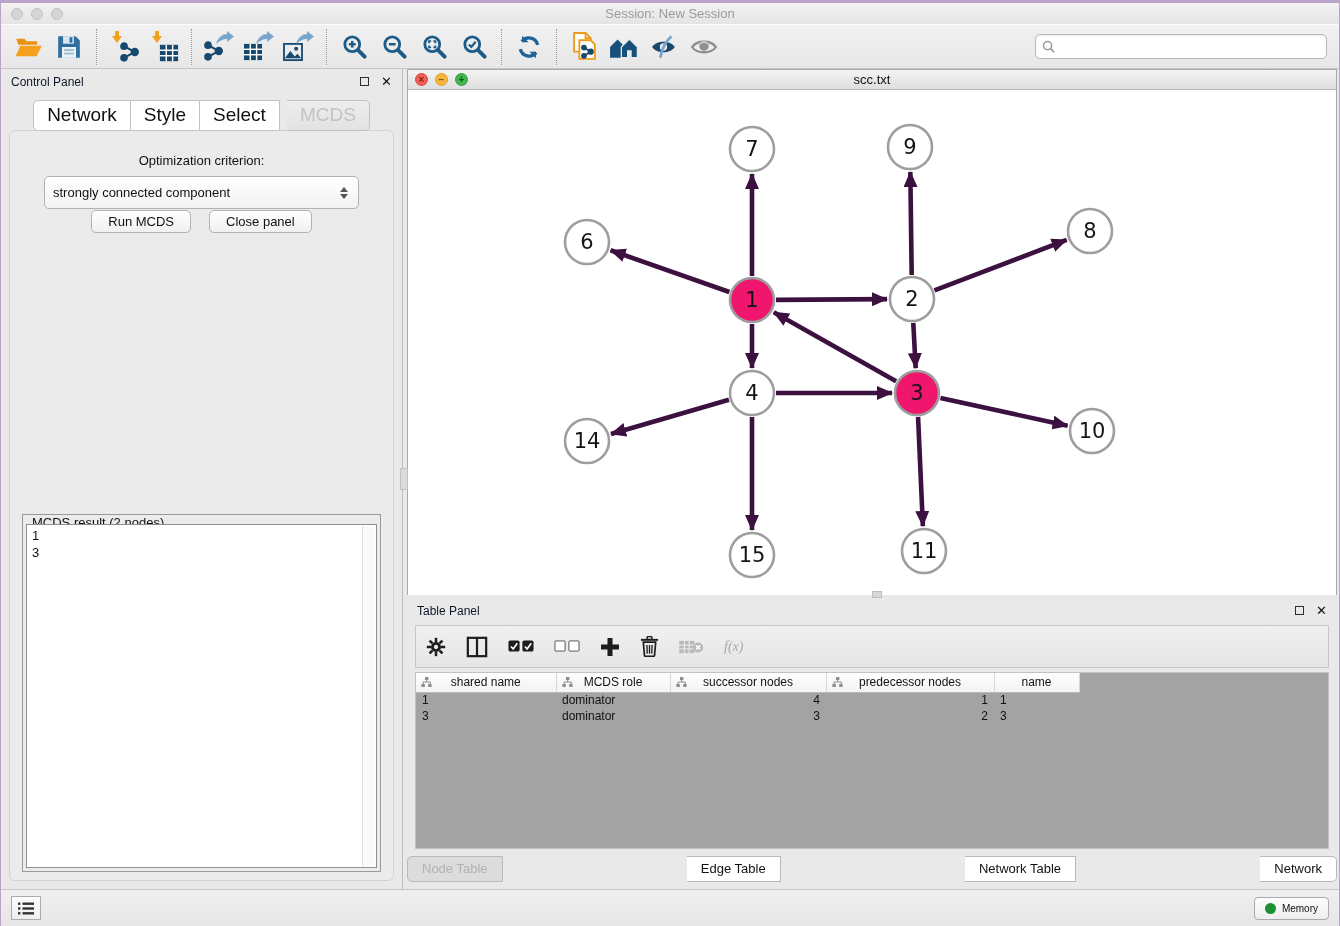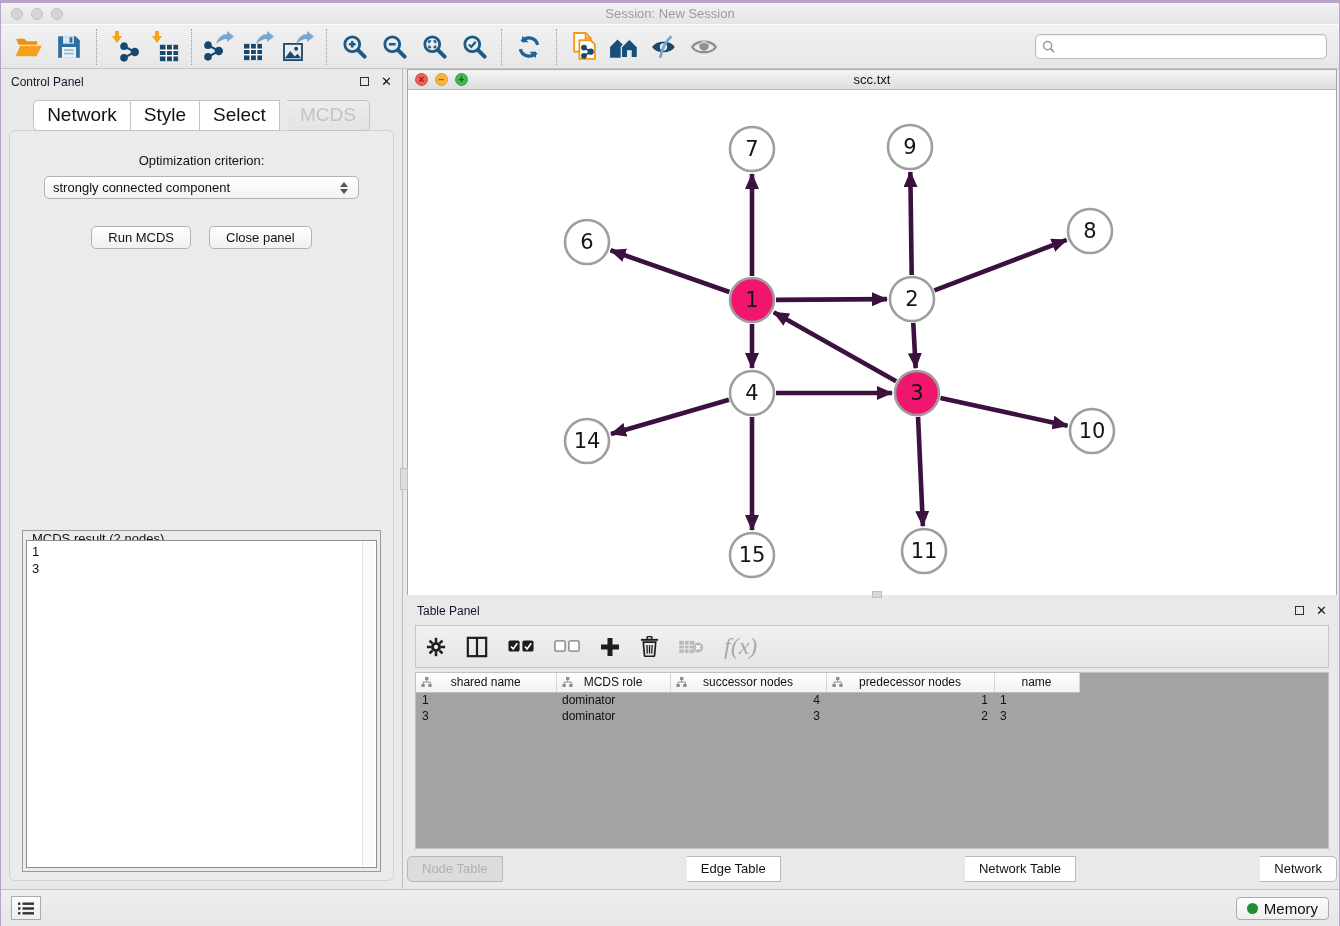--- a/index.html
+++ b/index.html
@@ -42,28 +42,28 @@
   .tabs-row { display:flex; justify-content:center; position:relative; z-index:2; margin-bottom:-1px; margin-top:6px; }
   .tab { background:#fff; border:1px solid #c2c2c2; border-left:none; padding:3px 13px 4px;
          font-size:19px; color:#111; }
   .tab:first-child { border-left:1px solid #c2c2c2; border-radius:5px 0 0 5px; }
   .tab:last-child { border-radius:0 5px 5px 0; }
   .tab.sel { background:linear-gradient(#ededed,#e3e3e3); color:#c3c3c3;margin-left:7px; }
 
   .cpane { flex:1; margin:0 8px 8px; background:#ebebeb; border:1px solid #d2d2d2; border-radius:6px;
            padding:14px 6px 6px; display:flex; flex-direction:column; min-height:0; }
   .opt-label { text-align:center; font-size:13px; color:#111; margin-top:8px; }
-  .dropdown { margin:8px 28px 0; height:23px; background:linear-gradient(#fff,#f2f2f2); border:1px solid #b2b2b2;
+  .dropdown { margin:8px 28px 0; height:33px; background:linear-gradient(#fff,#f2f2f2); border:1px solid #b2b2b2;
               border-radius:5px; display:flex; align-items:center; font-size:13px; padding:0 8px; color:#111; }
   .dropdown .dd-label { flex:1; }
   .dd-arrows { display:flex; flex-direction:column; gap:2px; margin-right:2px; }
   .dd-arrows i { width:0; height:0; border-left:4px solid transparent; border-right:4px solid transparent; }
   .dd-arrows i.up { border-bottom:5px solid #555; }
   .dd-arrows i.dn { border-top:5px solid #555; }
-  .btn-row { display:flex; justify-content:center; gap:18px; margin-top:27px; }
+  .btn-row { display:flex; justify-content:center; gap:18px; margin-top:1px; }
   .pbtn { background:linear-gradient(#fff,#f0f0f0); border:1px solid #b2b2b2; border-radius:5px;
           font-size:13px; color:#111; padding:3px 16px; font-family:inherit; }
 
   .result-group { position:relative; margin:281px 6px 2px; border:1px solid #9a9a9a; flex:1;
                   padding:9px 3px 3px; background:#ebebeb; }
   .result-legend { position:absolute; top:-8px; left:6px; background:#ebebeb; padding:0 3px; font-size:13px; color:#111;margin-top:8px; }
   .result-area { width:100%; height:100%; background:#fff; border:1px solid #8f8f8f; position:relative;
                  font-size:13px; color:#111; padding:2px 5px; line-height:17px; overflow:hidden; }
   .result-scroll { position:absolute; top:1px; right:1px; bottom:1px; width:13px; background:#fafafa; border-left:1px solid #e2e2e2; }
 
@@ -86,41 +86,41 @@
   .net-title { position:absolute; left:0; right:0; text-align:center; font-size:13px; color:#111; }
   .net-canvas { flex:1; background:#fff; position:relative; }
   .hsplit { height:3px; flex:none; background:#e9e9e9; position:relative; }
   .hsplit .grip { position:absolute; left:50%; top:-4px; width:10px; height:7px; background:#d8d8d8; border:1px solid #bdbdbd; }
 
   
   .tpanel { flex:1; display:flex; flex-direction:column; min-height:0; background:#e9e9e9; }
   .tp-toolbar { margin:2px 8px 0; height:43px; flex:none; background:linear-gradient(#f0f0f0,#e6e6e6);
                 border:1px solid #c6c6c6; display:flex; align-items:center; padding:0 10px; gap:20px; }
   .tp-ico { display:flex; align-items:center; justify-content:center; }
-  .fx { font-family:"Liberation Serif","DejaVu Serif",serif; font-style:italic; font-size:24px; color:#a9a9a9; }
+  .fx { font-family:"Liberation Serif","DejaVu Serif",serif; font-style:italic; font-size:14px; color:#a9a9a9; }
   .tbl-wrap { flex:1; margin:4px 8px 0; background:#a3a3a3; border:1px solid #c2c2c2; overflow:hidden; min-height:0; }
   table.grid { border-collapse:collapse; font-size:12px; color:#111; table-layout:fixed; }
   table.grid th { font-weight:normal; background:linear-gradient(#fdfdfd,#f3f3f3); border-right:1px solid #d7d7d7;
                   border-bottom:1px solid #b9b9b9; height:19px; text-align:center; position:relative; }
   table.grid th .hicon { position:absolute; left:5px; top:4px; }
   table.grid td { height:16px; padding:0 6px; }
   td.num { text-align:right; }
   .tp-tabs { height:40px; flex:none; display:flex; align-items:center; justify-content:space-between; }
   .ttab { background:#fff; border:1px solid #b9b9b9; border-left:none; padding:4px 14px 5px; font-size:13px; color:#111; }
   .ttab:first-child { border-left:1px solid #b9b9b9; border-radius:5px 0 0 5px; }
   .ttab:last-child { border-radius:0 5px 5px 0; }
   .ttab.sel { background:#dcdcdc; color:#b2b2b2; }
 
   
   .statusbar { height:37px; flex:none; background:linear-gradient(#efefef,#e6e6e6); border-top:1px solid #c4c4c4;
                display:flex; align-items:center; padding:0 10px; }
   .list-btn { width:30px; height:24px; background:linear-gradient(#fdfdfd,#eee); border:1px solid #ababab;
               display:flex; align-items:center; justify-content:center; }
   .mem-btn { margin-left:auto; height:23px; background:linear-gradient(#fdfdfd,#eee); border:1px solid #ababab;
-             border-radius:4px; display:flex; align-items:center; gap:6px; padding:0 10px; font-size:15px; color:#111; }
+             border-radius:4px; display:flex; align-items:center; gap:6px; padding:0 10px; font-size:10px; color:#111; }
   .mem-dot { width:11px; height:11px; border-radius:50%; background:#1f8f35; }
 </style>
 </head>
 <body>
 
 <div class="window">
 
   <div class="titlebar">
     <div class="tl-group">
       <span class="tl"></span>

